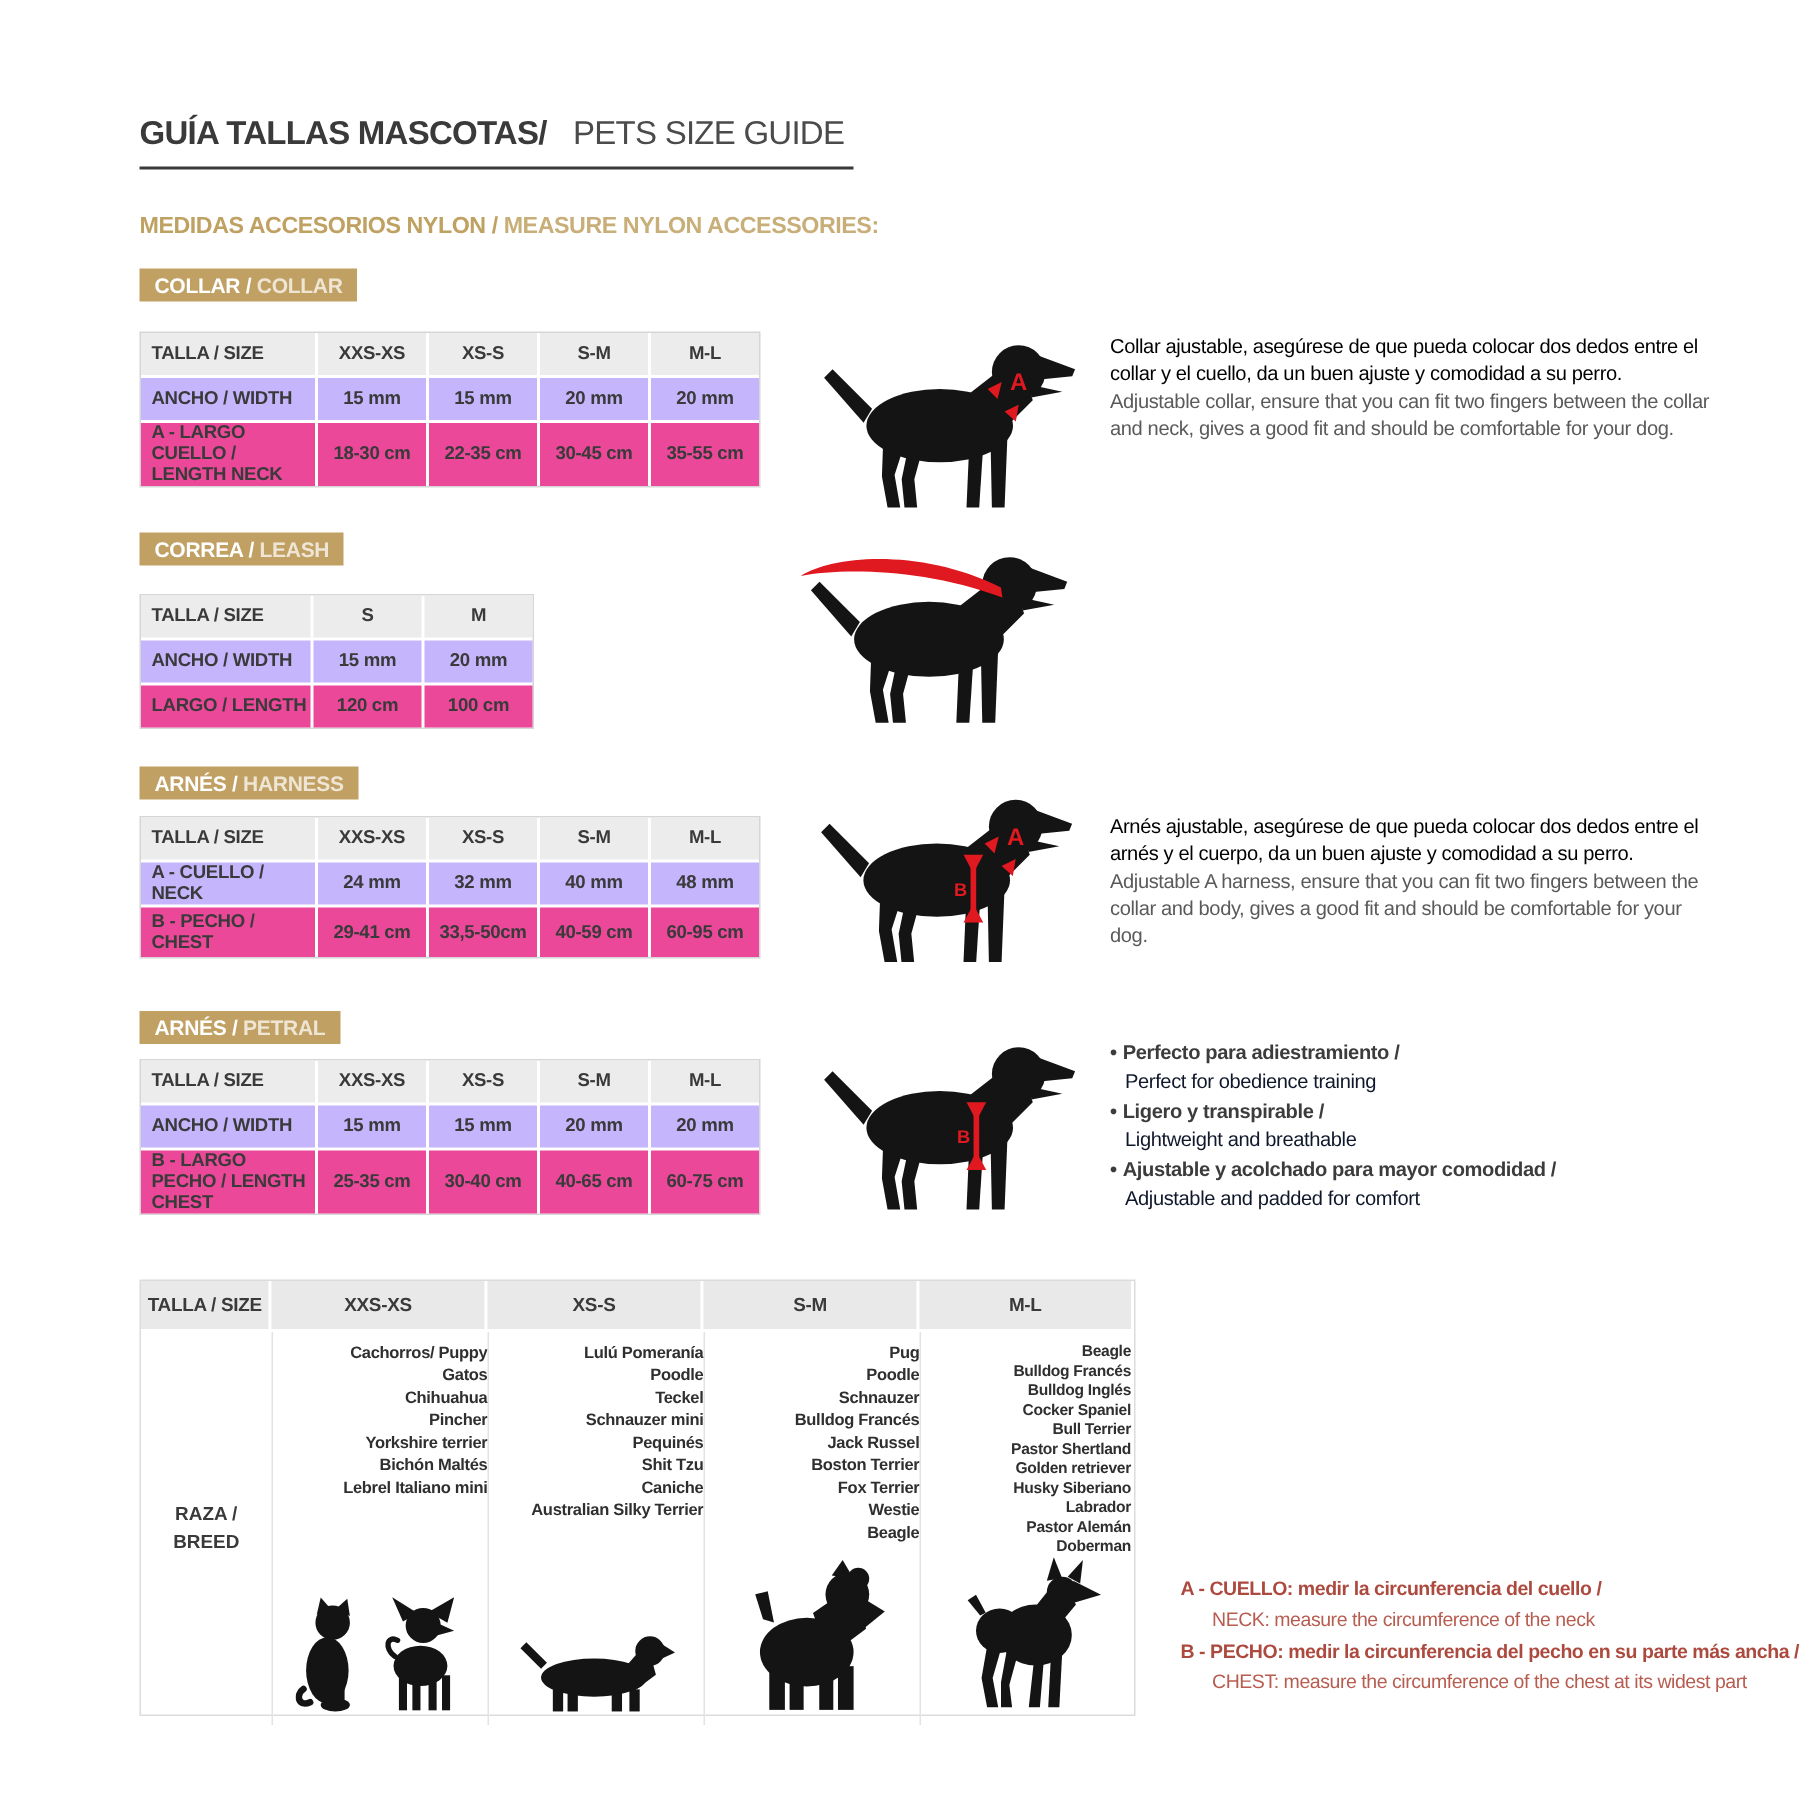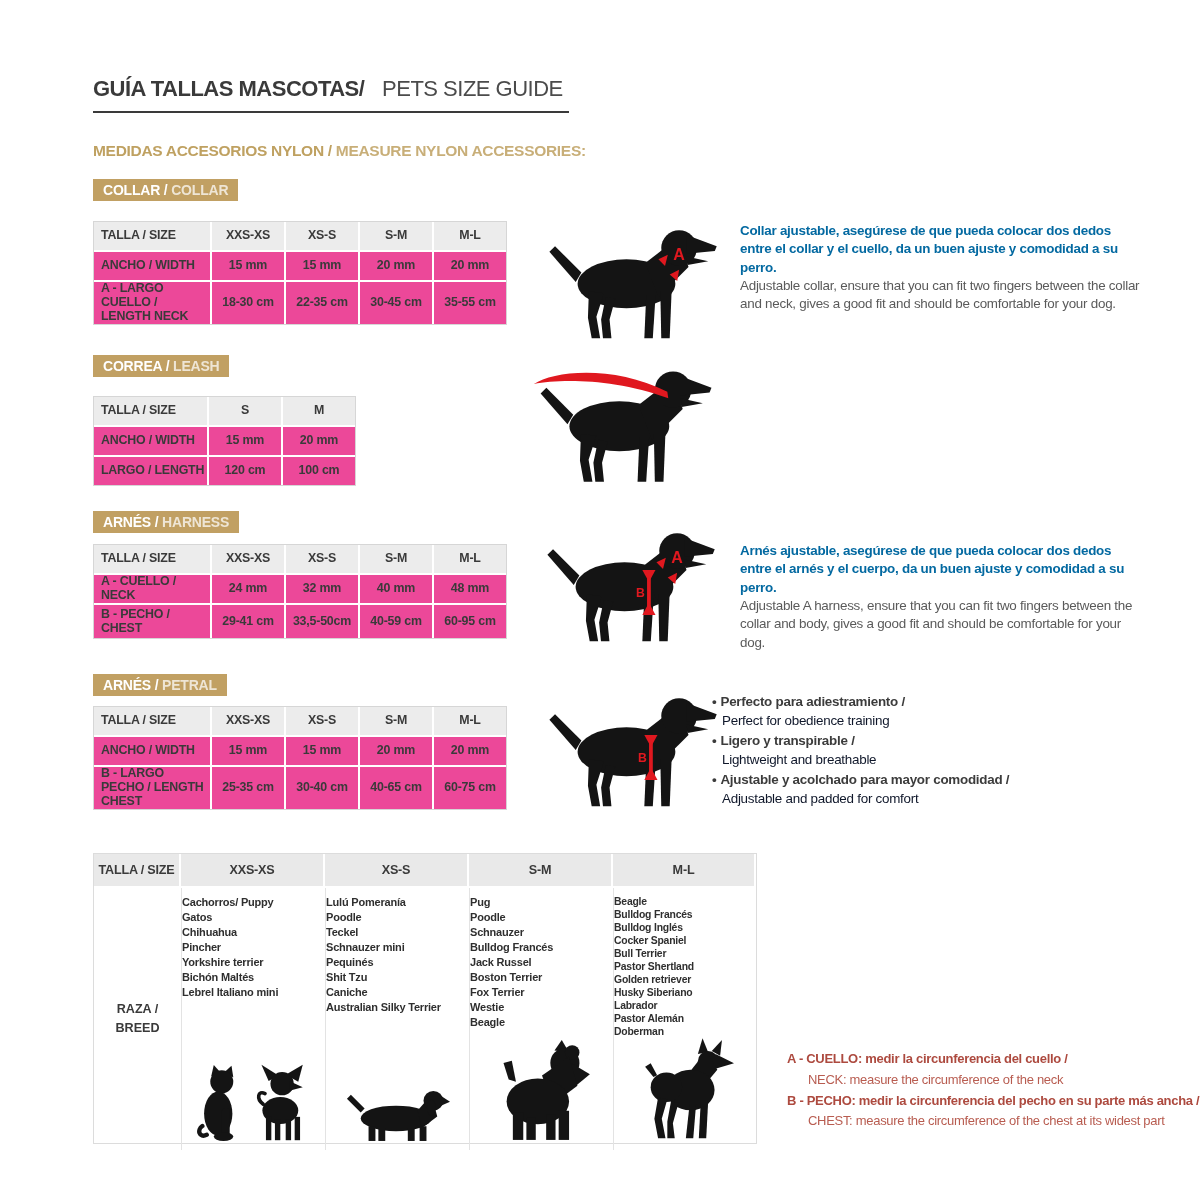--- a/index.html
+++ b/index.html
@@ -27,55 +27,55 @@
   .three{grid-template-columns:113px 72px 72px;}
   #table1{top:221px;grid-template-rows:28px 28px 42px;}
   #table2{top:396px;grid-template-rows:28px 28px 28px;}
   #table3{top:544px;grid-template-rows:28px 28px 33px;}
   #table4{top:706px;grid-template-rows:28px 28px 42px;}
   .cell{display:flex;align-items:center;font-size:12.4px;font-weight:bold;color:#3a3a3a;
         letter-spacing:-0.2px;line-height:1.12;}
   .cell.lbl{padding-left:7px;text-align:left;}
   .cell.ctr{justify-content:center;text-align:center;}
   .shade-light{background:#ececec;}
-  .shade-mid{background:#ec4899;}
+  .shade-mid{background:#c4b5fd;}
   .shade-white{background:#ec4899;}
 
   
   .dog-box{position:absolute;}
   #dog1{left:540px;top:218px;width:188px;}
   #dog2{left:531px;top:359px;width:192px;}
   #dog3{left:538px;top:521px;width:188px;}
   #dog4{left:540px;top:686px;width:188px;}
   .dog-box svg{display:block;width:100%;height:auto;}
 
   
   .desc{position:absolute;left:740px;width:404px;font-size:13.4px;line-height:1.37;letter-spacing:-0.25px;}
-  .desc .d-es{display:block;font-weight:bold;color:#0369a1;}
+  .desc .d-es{display:block;font-weight:normal;color:#000000;}
   .desc .d-en{display:block;color:#5a5a5a;}
   #desc1{top:222px}#desc2{top:391px}#desc3{top:542px}
 
   
-  .bullets{position:absolute;left:712px;top:692px;width:420px;font-size:13.4px;letter-spacing:-0.25px;}
+  .bullets{position:absolute;left:740px;top:692px;width:420px;font-size:13.4px;letter-spacing:-0.25px;}
   .bullet-es{font-weight:bold;color:#3c3c3c;line-height:1.45;}
   .bullet-es .dot{margin-right:4px;}
   .bullet-en{color:#0f172a;padding-left:10px;line-height:1.45;}
 
   
   .breed-table{position:absolute;left:93px;top:853px;width:662px;border:1px solid #dcdcdc;background:#fff;}
   .bt-header{display:grid;grid-template-columns:87px 144px 144px 144px 141px;height:32px;border-bottom:2px solid #fff;}
   .bt-h-cell{background:#e9e9e9;display:flex;align-items:center;justify-content:center;
              font-weight:bold;font-size:12.6px;letter-spacing:-0.2px;border-right:2px solid #fff;}
   .bt-h-cell:last-child{border-right:none;}
   .bt-body{display:grid;grid-template-columns:87px 144px 144px 144px 141px;height:255px;}
   .bt-cell{border-left:1px solid #e3e3e3;display:flex;flex-direction:column;padding-top:7px;}
   .bt-cell:first-child{border-left:none;}
   .bt-label{justify-content:center;align-items:center;padding-top:0;font-weight:bold;font-size:12.6px;
             text-align:center;line-height:1.5;}
-  .breeds{text-align:left;font-size:11px;font-weight:bold;line-height:15px;letter-spacing:-0.2px;color:#2f2f2f;}
+  .breeds{text-align:right;font-size:11px;font-weight:bold;line-height:15px;letter-spacing:-0.2px;color:#2f2f2f;}
   .breeds.compact{font-size:10.4px;line-height:13px;}
   .pets{margin-top:auto;display:flex;align-items:flex-end;justify-content:center;gap:12px;padding-bottom:8px;}
 
   
   .notes{position:absolute;left:763px;top:1049px;width:437px;font-size:13px;letter-spacing:-0.3px;line-height:1.6;margin-left:24px;}
   .note-es{font-weight:bold;color:#ad4a3f;}
   .note-en{color:#b85c50;padding-left:21px;}
 </style>
 </head>
 <body>

